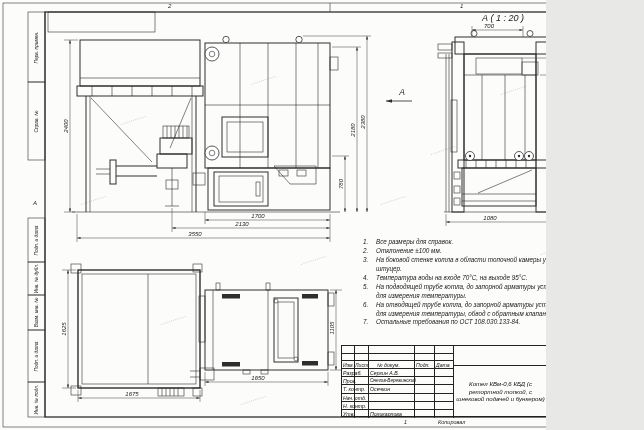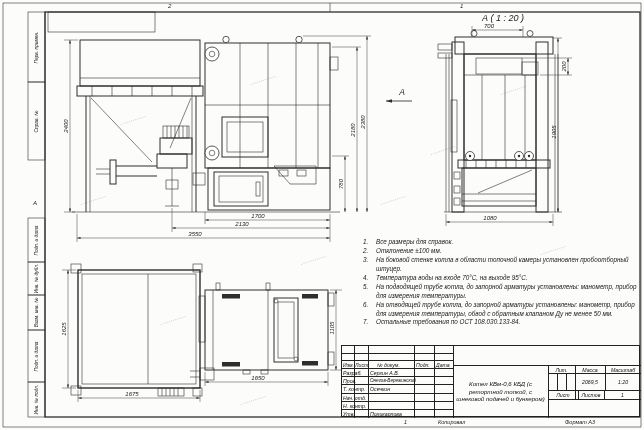--- a/index.html
+++ b/index.html
@@ -1,16 +1,16 @@
 <!DOCTYPE html>
 <html><head>
 <meta charset="utf-8">
 <style>
   html,body{margin:0;padding:0;background:#e8e8e6;}
-  .sheet{position:relative;width:644px;height:430px;background:#fcfcfa;overflow:hidden;
+  .sheet{position:relative;width:546px;height:430px;background:#fcfcfa;overflow:hidden;
          font-family:"Liberation Sans",sans-serif;color:#1c1c1c;}
   .abs{position:absolute;}
   svg{position:absolute;left:0;top:0;z-index:1;}
   svg text{stroke:none;fill:#1a1a1a;font-family:"Liberation Sans",sans-serif;}
   .dt{font-size:6px;font-style:italic;}
   .vl{font-size:9px;font-style:italic;}
   .al{font-size:8.5px;font-style:italic;}
   .g1{fill:none;stroke:#2e2e2e;stroke-width:1;}
   .g07{fill:none;stroke:#2e2e2e;stroke-width:.6;}
   .gd{fill:none;stroke:#3c3c3c;stroke-width:.5;}

